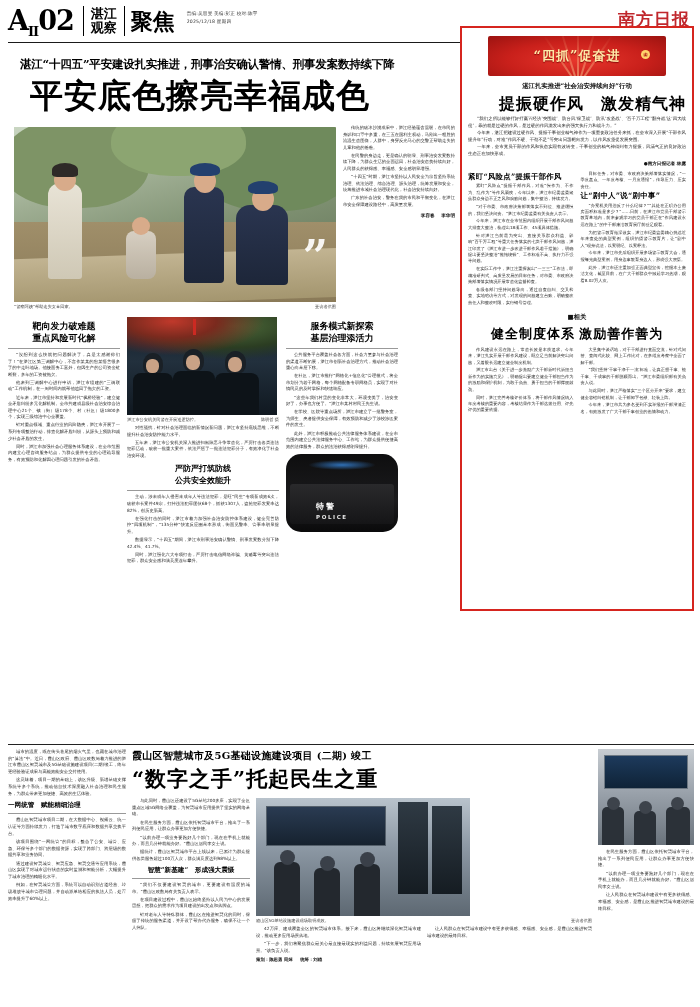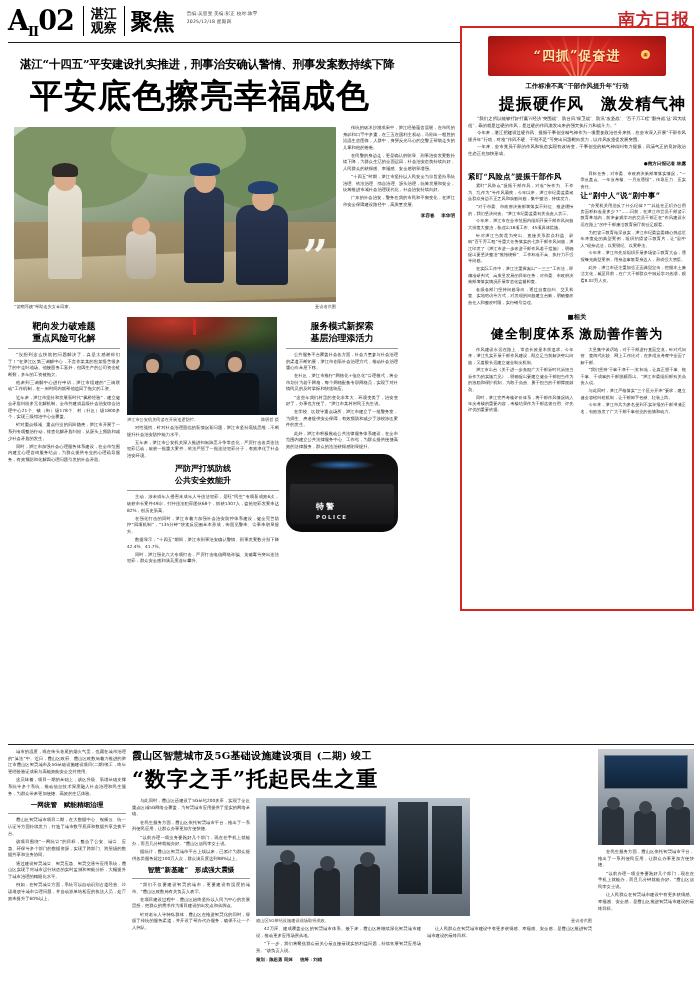--- a/index.html
+++ b/index.html
@@ -299,21 +299,21 @@
   <div class="redbox">
     <div class="banner">
       <div class="ray" style="transform:rotate(-34deg);"></div>
       <div class="ray" style="transform:rotate(-17deg);"></div>
       <div class="ray" style="transform:rotate(0deg);"></div>
       <div class="ray" style="transform:rotate(17deg);"></div>
       <div class="ray" style="transform:rotate(34deg);"></div>
       <div class="btxt">“四抓”促奋进</div>
       <div class="badge">④</div>
     </div>
-    <div class="rb-kicker">工作标准不高“干部作风提升年”行动</div>
+    <div class="rb-kicker">湛江扎实推进“社会治安持续向好”行动</div>
     <div class="rb-title">提振硬作风　激发精气神</div>
     <div class="rb-lead">
       <p>“我们之所以能够打好打赢置经济‘突围战’、防台风‘保卫战’、防汛‘攻坚战’、‘百千万工程’‘翻身战’这‘四大战役’，靠的就是过硬的作风，是过硬的作风激发出来的强大执行力和战斗力。”</p>
       <p>今年来，湛江把建设过硬作风、提振干事创业精气神作为一项重要政治任务来抓，在全市深入开展“干部作风提升年”行动，对准“作风不硬、干劲不足”等突出问题靶向发力，以作风攻坚促发展突围。</p>
       <p>一年来，全市党员干部的作风和状态实现有效转变，干事创业的精气神得到有力提振，风清气正的良好政治生态正在加快形成。</p>
     </div>
     <div class="byline">●南方日报记者  林露</div>
 
     <div class="rb-cols">
       <div class="rb-col">
@@ -354,21 +354,21 @@
 
   <div class="bottom">
     <div class="b-rule"></div>
     <div class="b-flex">
 
       <div style="width:118px;">
         <div class="b-col">
           <p>城市的温度，既在街头巷尾的烟火气里，也藏在城市治理的“算法”中。近日，霞山区政府、霞山区政数局着力推进的湛江市霞山区智慧城市及5G基础设施建设项目(二期)竣工，终年更经验验证成果与高能效能安全交付使用。</p>
           <p>这意味着，项目一期的基础上，该区升级、新增基础支撑系统等多个系统，推动信息技术深度融入社会治理和民生服务，为群众带来更加便捷、高效的生活体验。</p>
         </div>
-        <div class="b-sub" style="text-align:center;margin-top:4px;">一网统管　赋能精细治理</div>
+        <div class="b-sub" style="text-align:left;margin-top:4px;">一网统管　赋能精细治理</div>
         <div class="rule-thin"></div>
         <div class="b-col">
           <p>霞山区智慧城市项目二期，在大数据中心、视频云、统一认证等方面持续发力，打造了城市数字底座和数据共享交换平台。</p>
           <p>该项目围绕“一网统管”的目标，整合了公安、城管、应急、环保等多个部门的数据资源，实现了跨部门、跨层级的数据共享和业务协同。</p>
           <p>通过建设智慧城管、智慧应急、智慧交通等应用系统，霞山区实现了对城市运行状态的实时监测和智能分析，大幅提升了城市治理的精细化水平。</p>
           <p>例如，在智慧城管方面，系统可以自动识别占道经营、垃圾堆放等城市管理问题，并自动派单给相应的执法人员，处置效率提升了60%以上。</p>
         </div>
       </div>
 
       <div style="flex:1;">

